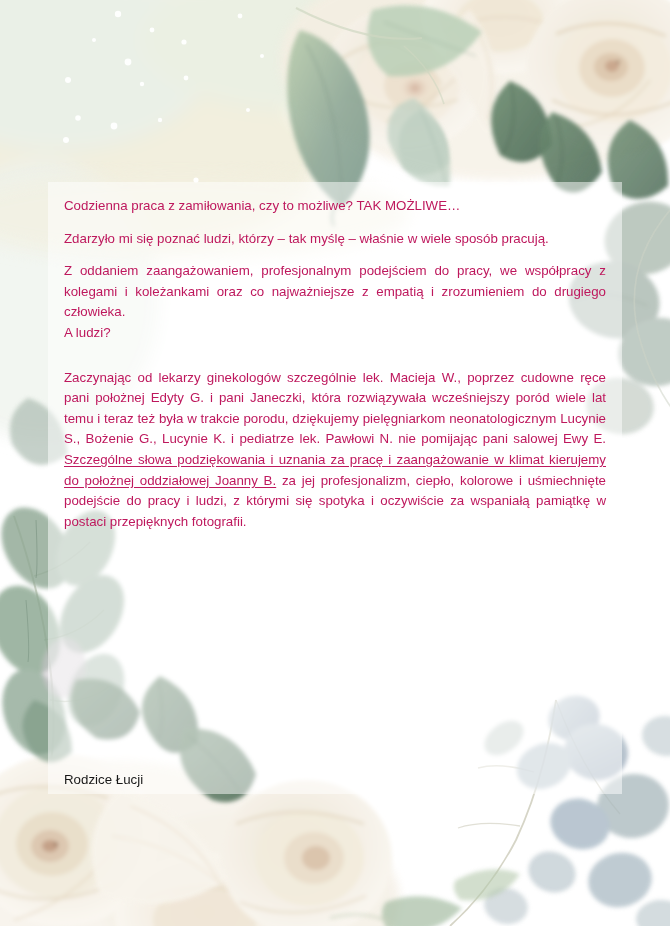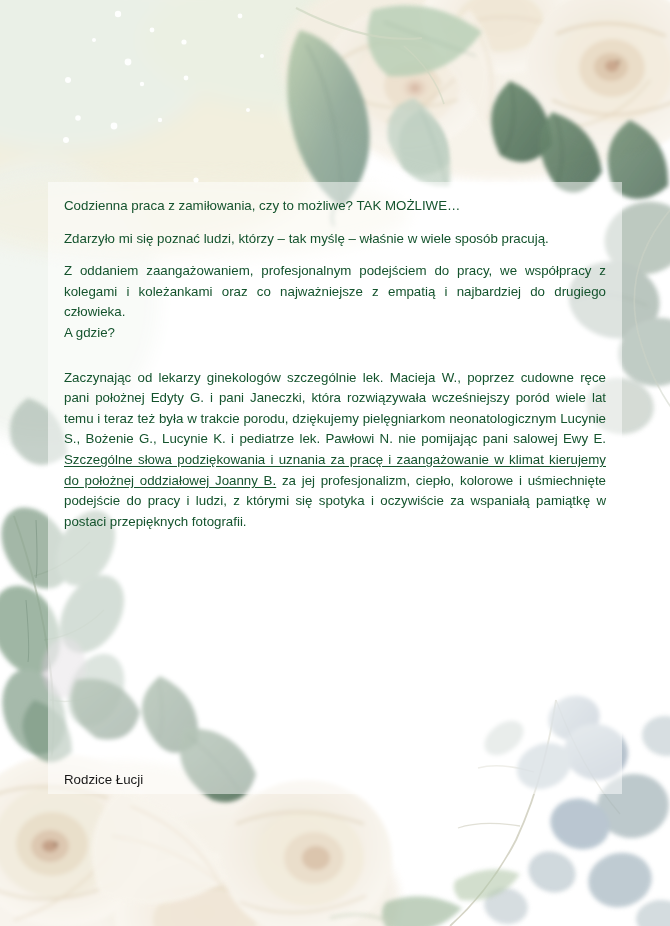--- a/index.html
+++ b/index.html
@@ -16,21 +16,21 @@
     overflow:hidden;
   }
   #bg-svg{position:absolute;left:0;top:0;width:670px;height:926px;}
 
   
   #letter{
     position:absolute;
     left:64px; top:196px;
     width:542px;
     z-index:40;
-    color:#14532d;
+    color:#be185d;
     font-size:13.3px;
     line-height:20.6px;
     text-align:justify;
     text-justify:inter-word;
   }
   #letter p{margin:0;}
   .gap{height:12px;}
   .bold{font-weight:bold;}
   .uline{text-decoration:underline;text-underline-offset:2px;}
   #sign-wrap{
@@ -312,22 +312,22 @@
   </svg>
 
   <div id="letter">
 
     <p>Codzienna praca z zamiłowania, czy to możliwe? TAK MOŻLIWE…</p>
     <div class="gap"></div>
 
     <p>Zdarzyło mi się poznać ludzi, którzy – tak myślę – właśnie w wiele sposób pracują.</p>
     <div class="gap"></div>
 
-    <p>Z oddaniem zaangażowaniem, profesjonalnym podejściem do pracy, we współpracy z kolegami i koleżankami oraz co najważniejsze z empatią i najbardziej do drugiego człowieka.</p>
-    <p>A gdzie?</p>
+    <p>Z oddaniem zaangażowaniem, profesjonalnym podejściem do pracy, we współpracy z kolegami i koleżankami oraz co najważniejsze z empatią i zrozumieniem do drugiego człowieka.</p>
+    <p>A ludzi?</p>
     <div class="gap"></div>
 
     <div class="gap"></div>
 
     <p><span>Zaczynając od lekarzy ginekologów szczególnie lek. Macieja W., poprzez cudowne ręce pani położnej Edyty G. i pani Janeczki, która rozwiązywała wcześniejszy poród wiele lat temu i teraz też była w trakcie porodu, dziękujemy pielęgniarkom neonatologicznym Lucynie S., Bożenie G., Lucynie K. i pediatrze lek. Pawłowi N. nie pomijając pani salowej Ewy E. </span><span class="uline">Szczególne słowa podziękowania i uznania za pracę i zaangażowanie w klimat kierujemy do położnej oddziałowej Joanny B.</span><span> za jej profesjonalizm, ciepło, kolorowe i uśmiechnięte podejście do pracy i ludzi, z którymi się spotyka i oczywiście za wspaniałą pamiątkę w postaci przepięknych fotografii.</span></p>
   </div>
 
   <div id="sign-wrap">
     <span>Rodzice Łucji</span>
   </div>

